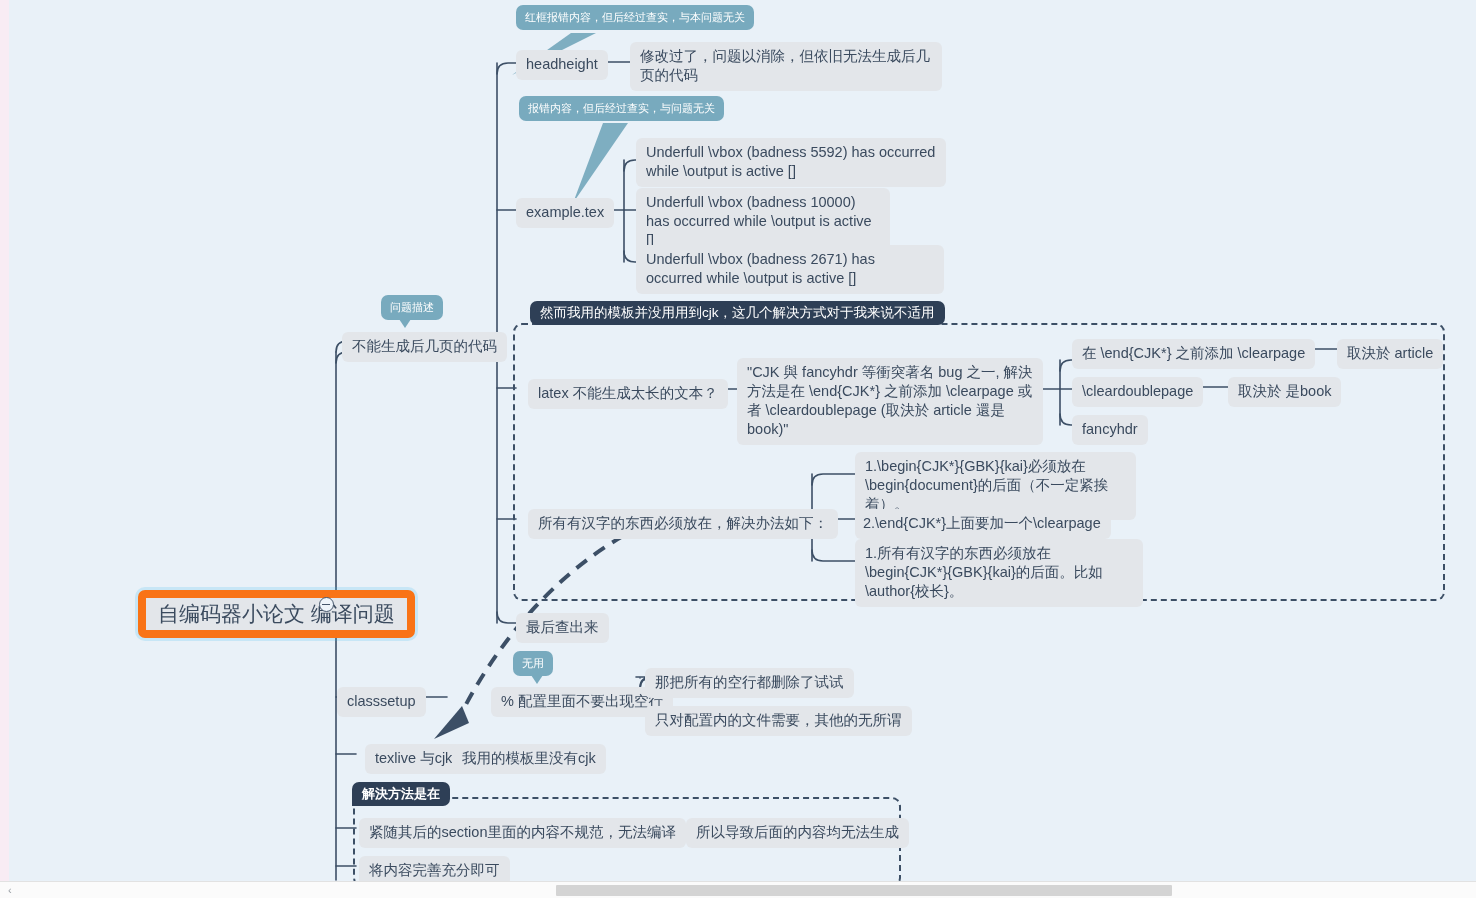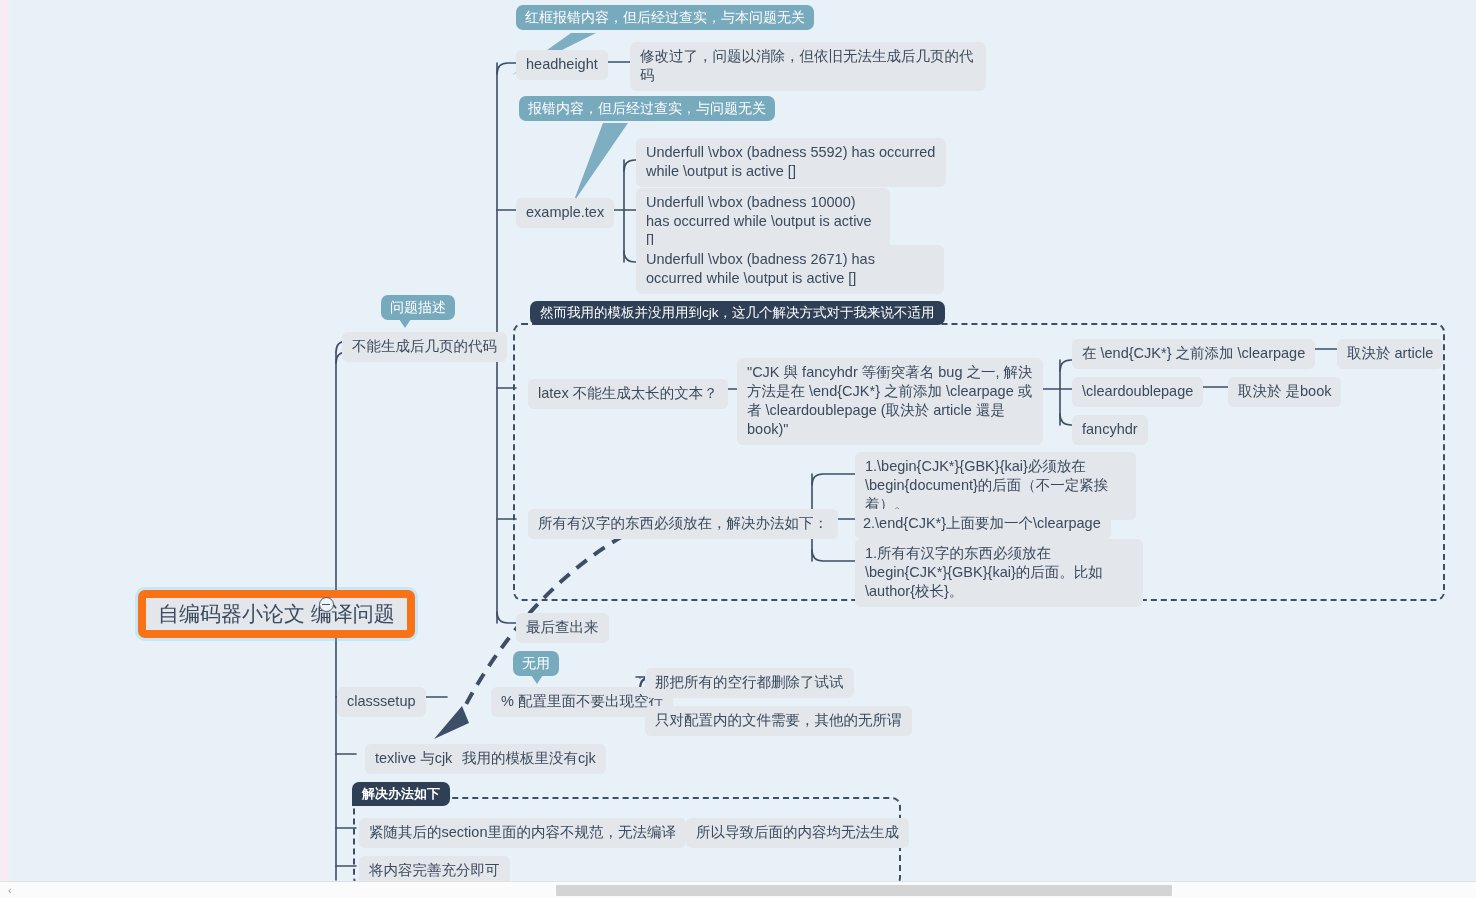--- a/index.html
+++ b/index.html
@@ -42,21 +42,21 @@
   }
   .toggle::before{
     content:"";position:absolute;left:2.4px;top:6px;width:8px;height:1.4px;background:#46566b;
   }
   
   .tag-teal{
     position:absolute;z-index:4;
     background:#78aabe;color:#ffffff;
     border-radius:7px;
     padding:3px 9px 4px 9px;
-    font-size:14px;line-height:18px;
+    font-size:11px;line-height:18px;
     white-space:nowrap;
     font-weight:400;
   }
   .tag-teal .nub{
     position:absolute;width:0;height:0;
     border-left:6px solid transparent;border-right:6px solid transparent;
     border-top:9px solid #78aabe;
     bottom:-8px;left:18px;
   }
   
@@ -192,24 +192,24 @@
   <div class="tag-teal" style="left:519px;top:96px;">报错内容，但后经过查实，与问题无关</div>
   <div class="tag-teal" style="left:381px;top:295px;">
     <span>问题描述</span>
     <span class="nub"></span>
   </div>
   <div class="tag-dark big" style="left:530px;top:301px;">然而我用的模板并没用用到cjk，这几个解决方式对于我来说不适用</div>
   <div class="tag-teal" style="left:513px;top:651px;">
     <span>无用</span>
     <span class="nub"></span>
   </div>
-  <div class="tag-dark" style="left:352px;top:782px;">解决办法如下</div>
+  <div class="tag-dark" style="left:352px;top:782px;">解決方法是在</div>
 
   <div class="node" style="left:516px;top:50px;">headheight</div>
-  <div class="node wrap" style="left:630px;top:42px;width:356px;">修改过了，问题以消除，但依旧无法生成后几页的代码</div>
+  <div class="node wrap" style="left:630px;top:42px;width:312px;">修改过了，问题以消除，但依旧无法生成后几页的代码</div>
 
   <div class="node" style="left:516px;top:198px;">example.tex</div>
   <div class="node wrap" style="left:636px;top:138px;width:310px;">Underfull \vbox (badness 5592) has occurred while \output is active []</div>
   <div class="node wrap" style="left:636px;top:188px;width:254px;">Underfull \vbox (badness 10000) has occurred while \output is active []</div>
   <div class="node wrap" style="left:636px;top:245px;width:308px;">Underfull \vbox (badness 2671) has occurred while \output is active []</div>
 
   <div class="node" style="left:342px;top:332px;">不能生成后几页的代码</div>
 
   <div class="node" style="left:528px;top:379px;">latex 不能生成太长的文本？</div>
   <div class="node wrap" style="left:737px;top:358px;width:306px;">"CJK 與 fancyhdr 等衝突著名 bug 之一, 解決方法是在 \end{CJK*} 之前添加 \clearpage 或者 \cleardoublepage (取決於 article 還是 book)"</div>

